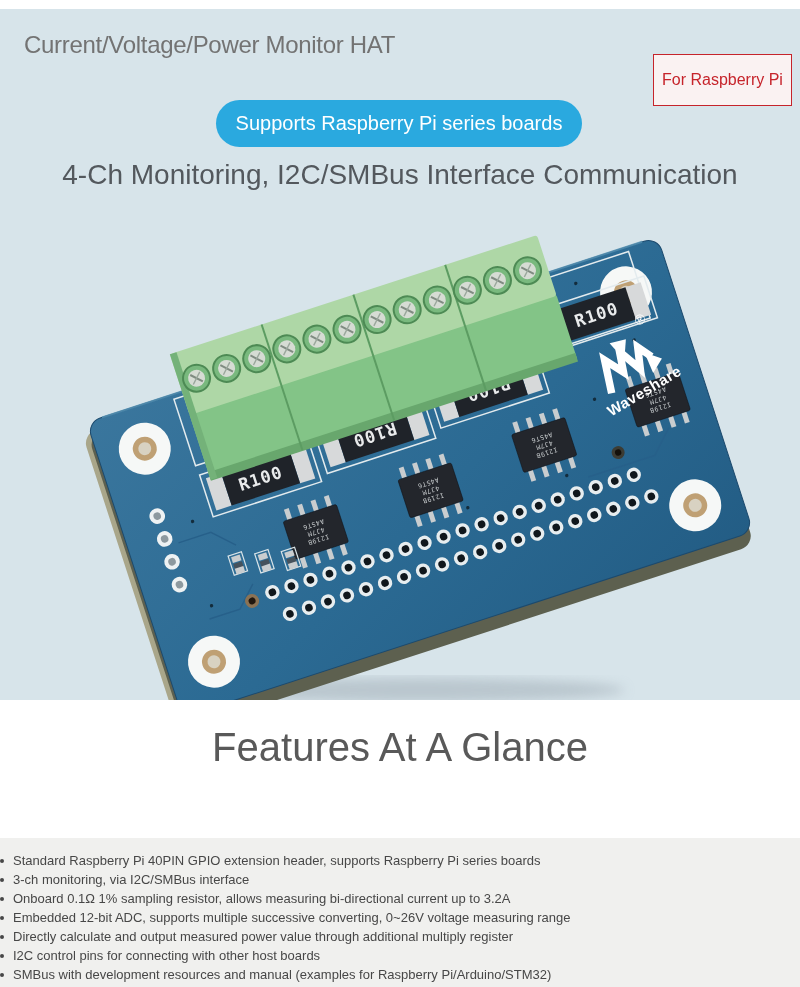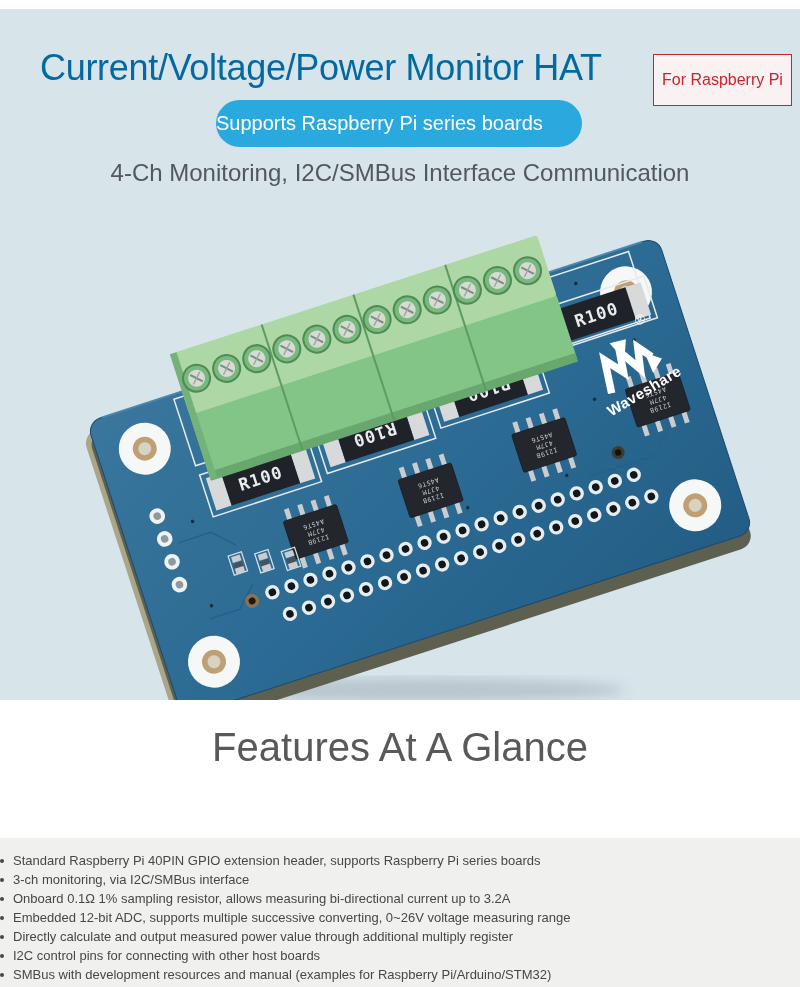--- a/index.html
+++ b/index.html
@@ -1,28 +1,28 @@
 <!DOCTYPE html>
 <html><head>
 <meta charset="utf-8">
 <style>
   html,body{margin:0;padding:0;background:#ffffff;}
   .page{position:relative;width:800px;height:987px;overflow:hidden;background:#ffffff;
         font-family:"Liberation Sans",sans-serif;}
   .top-strip{position:absolute;left:0;top:0;width:800px;height:9px;background:#ffffff;}
   
   .hero{position:absolute;left:0;top:9px;width:800px;height:734px;background:#d7e4ea;}
-  .title{position:absolute;left:24px;top:22px;margin:16px;font-size:36px;font-weight:400;
-         letter-spacing:-0.3px;color:#0369a1;white-space:nowrap;}
+  .title{position:absolute;left:24px;top:22px;margin:0;font-size:24px;font-weight:400;
+         letter-spacing:-0.3px;color:#737373;white-space:nowrap;}
   .badge{position:absolute;left:653px;top:45px;font-size:16px;color:#c6242b;
          border:1px solid #c6242b;background:#faf2f2;padding:16px 8px;white-space:nowrap;}
   .pill{position:absolute;left:216px;top:91px;width:366px;height:47px;border-radius:24px;
-        background:#2aa9df;color:#ffffff;font-size:20px;line-height:47px;}
+        background:#2aa9df;color:#ffffff;font-size:20px;text-align:center;line-height:47px;}
   .subtitle{position:absolute;left:0;top:150px;width:800px;text-align:center;
-            font-size:24px;color:#53585d;}
+            font-size:28px;color:#53585d;}
   .photo{position:absolute;left:0;top:176px;}
   
   .features-head{position:absolute;left:0;top:700px;width:800px;height:95px;background:#ffffff;}
   .features-head h2{margin:0;padding-top:25px;text-align:center;font-size:40px;
                     font-weight:400;color:#595959;letter-spacing:0;}
   .features{position:absolute;left:0;top:838px;width:800px;height:149px;background:#f0f0ee;}
   .features ul{margin:0;padding:13px 0 0 0;list-style:none;}
   .features li{display:flex;align-items:flex-start;font-size:13px;
                line-height:19px;color:#474747;}
   .features li::before{content:"";flex:none;width:4px;height:4px;border-radius:50%;

